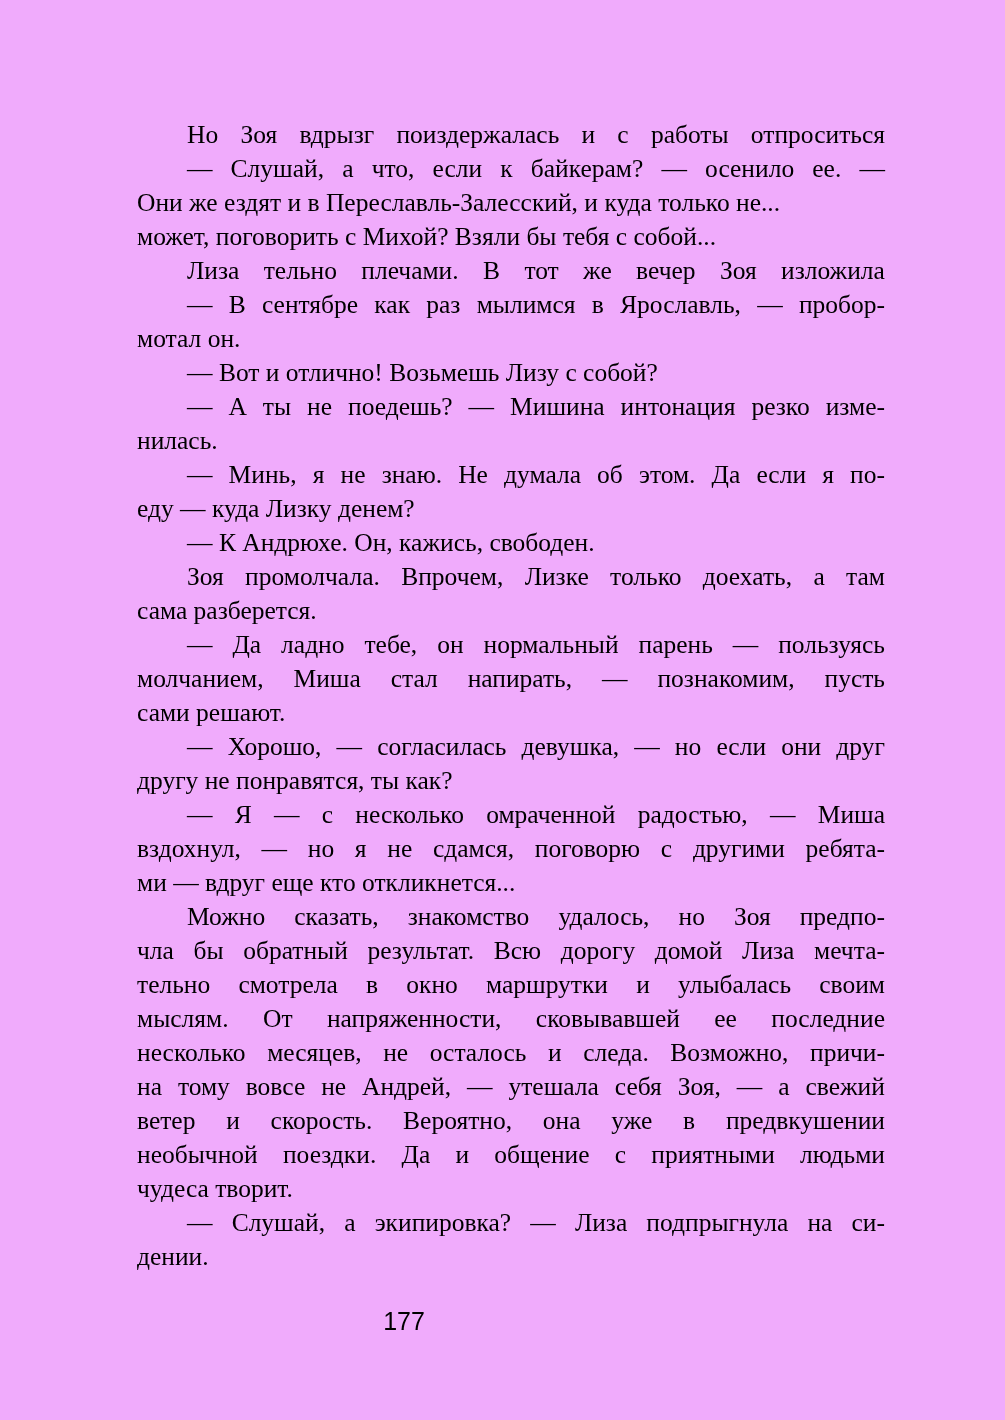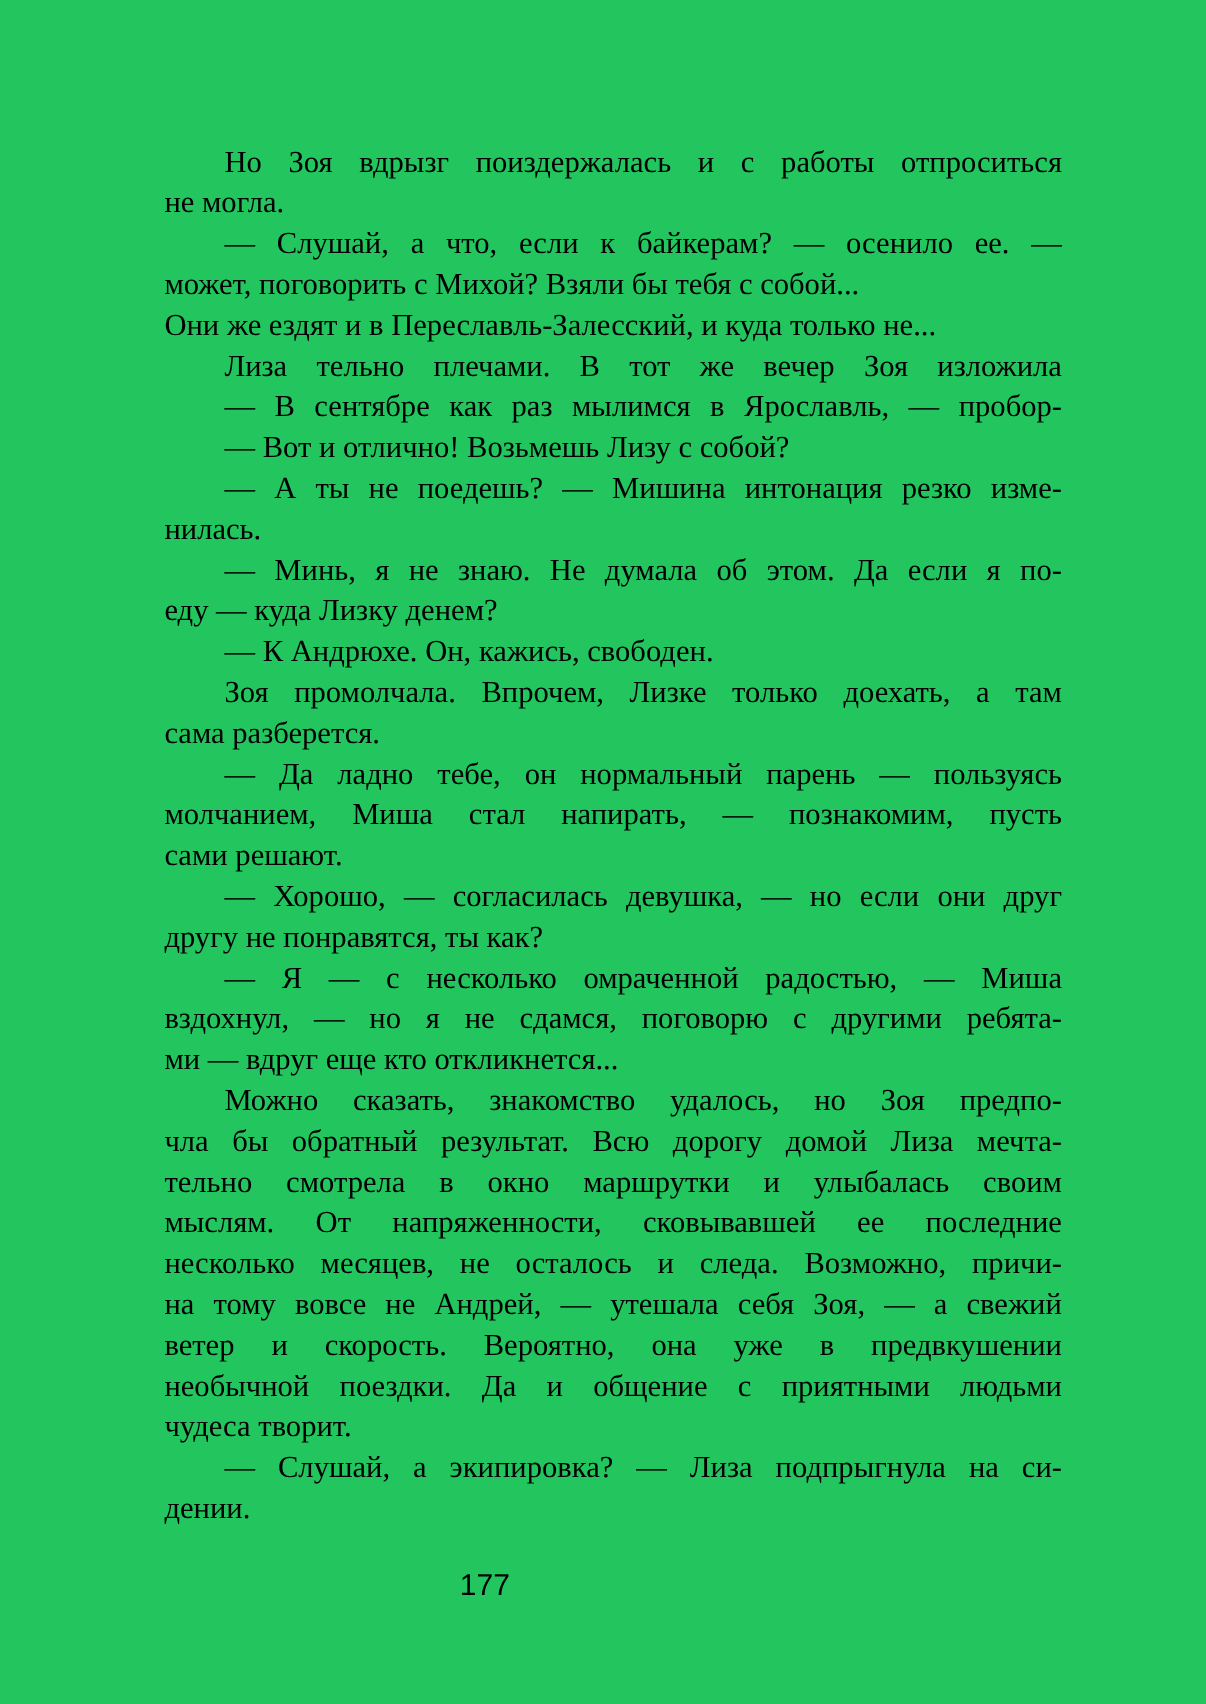--- a/index.html
+++ b/index.html
@@ -4,21 +4,21 @@
 <style>
   html, body {
     margin: 0;
     padding: 0;
     background: #ffffff;
   }
   .page {
     position: relative;
     width: 1005px;
     height: 1420px;
-    background: #22c55e;
+    background: #f0abfc;
     margin: 0 auto;
     overflow: hidden;
     font-family: "Liberation Serif", "DejaVu Serif", serif;
     color: #000000;
   }
   .text-block {
     position: absolute;
     left: 137px;
     top: 118px;
     width: 748px;
@@ -76,38 +76,37 @@
         <div class="line justify indent">
           <span class="w">Но</span>
           <span class="w">Зоя</span>
           <span class="w">вдрызг</span>
           <span class="w">поиздержалась</span>
           <span class="w">и</span>
           <span class="w">с</span>
           <span class="w">работы</span>
           <span class="w">отпроситься</span>
         </div>
-        <div class="line">не могла.</div>
       </div>
       <div class="para">
         <div class="line justify indent">
           <span class="w">—</span>
           <span class="w">Слушай,</span>
           <span class="w">а</span>
           <span class="w">что,</span>
           <span class="w">если</span>
           <span class="w">к</span>
           <span class="w">байкерам?</span>
           <span class="w">—</span>
           <span class="w">осенило</span>
           <span class="w">ее.</span>
           <span class="w">—</span>
         </div>
+        <div class="line">Они же ездят и в Переславль-Залесский, и куда только не...</div>
         <div class="line">может, поговорить с Михой? Взяли бы тебя с собой...</div>
-        <div class="line">Они же ездят и в Переславль-Залесский, и куда только не...</div>
       </div>
       <div class="para">
         <div class="line justify indent">
           <span class="w">Лиза</span>
           <span class="w">тельно</span>
           <span class="w">плечами.</span>
           <span class="w">В</span>
           <span class="w">тот</span>
           <span class="w">же</span>
           <span class="w">вечер</span>
@@ -121,20 +120,21 @@
           <span class="w">В</span>
           <span class="w">сентябре</span>
           <span class="w">как</span>
           <span class="w">раз</span>
           <span class="w">мылимся</span>
           <span class="w">в</span>
           <span class="w">Ярославль,</span>
           <span class="w">—</span>
           <span class="w">пробор-</span>
         </div>
+        <div class="line">мотал он.</div>
       </div>
       <div class="para">
         <div class="line indent">— Вот и отлично! Возьмешь Лизу с собой?</div>
       </div>
       <div class="para">
         <div class="line justify indent">
           <span class="w">—</span>
           <span class="w">А</span>
           <span class="w">ты</span>
           <span class="w">не</span>

